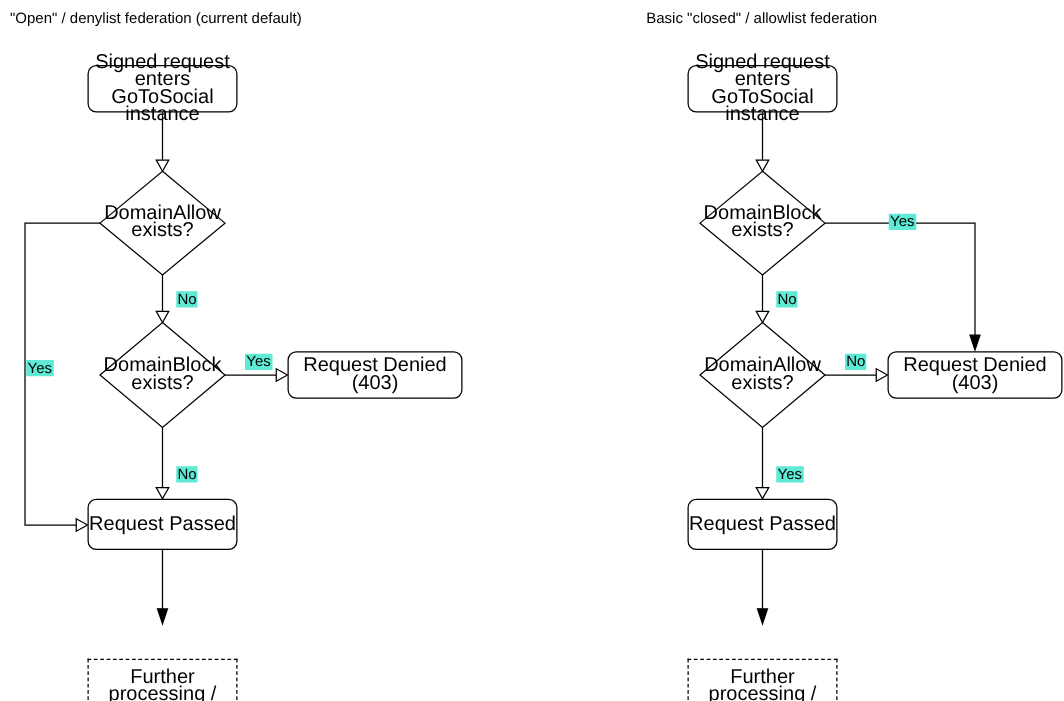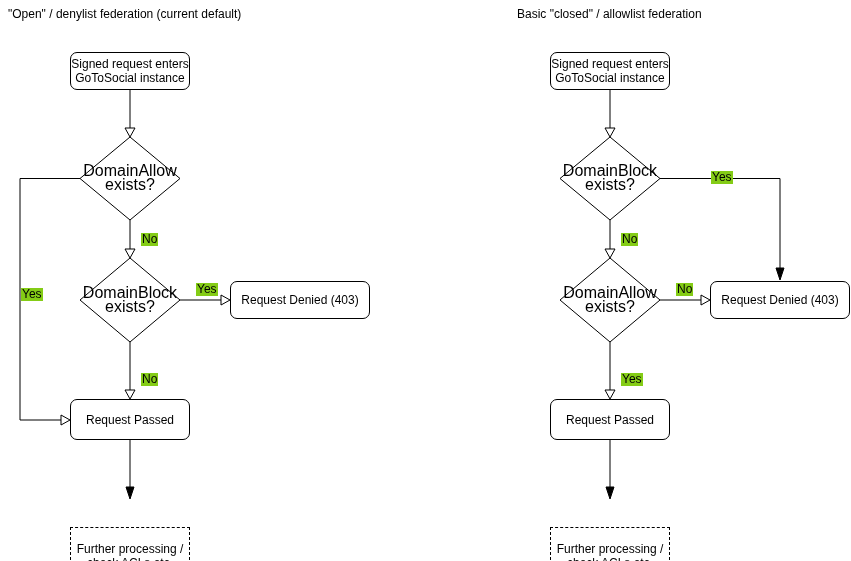--- a/index.html
+++ b/index.html
@@ -32,21 +32,21 @@
   .node {
     position: absolute;
     box-sizing: border-box;
     border: 1px solid #000000;
     background: #ffffff;
     border-radius: 7px;
     display: flex;
     align-items: center;
     justify-content: center;
     text-align: center;
-    font-size: 12px;
+    font-size: 16px;
     line-height: 14px;
     white-space: pre-line;
   }
   .node.dashed {
     border-radius: 0;
     border: 1px dashed #000000;
     margin-top: 28px;
   }
   .diamond-label {
     position: absolute;
@@ -56,21 +56,21 @@
     text-align: center;
     font-size: 16px;
     line-height: 14px;
     white-space: pre-line;
     pointer-events: none;
   }
   .edge-label {
     position: absolute;
     font-size: 12px;
     line-height: 13px;
-    background: #84cc16;
+    background: #5eead4;
     padding: 0 1px;
     white-space: nowrap;
   }
 </style>
 </head>
 <body>
 
 <div class="canvas">
 
   <svg class="connector-layer" width="851" height="561" viewBox="0 0 851 561" fill="none" stroke="#000000" stroke-width="1">

